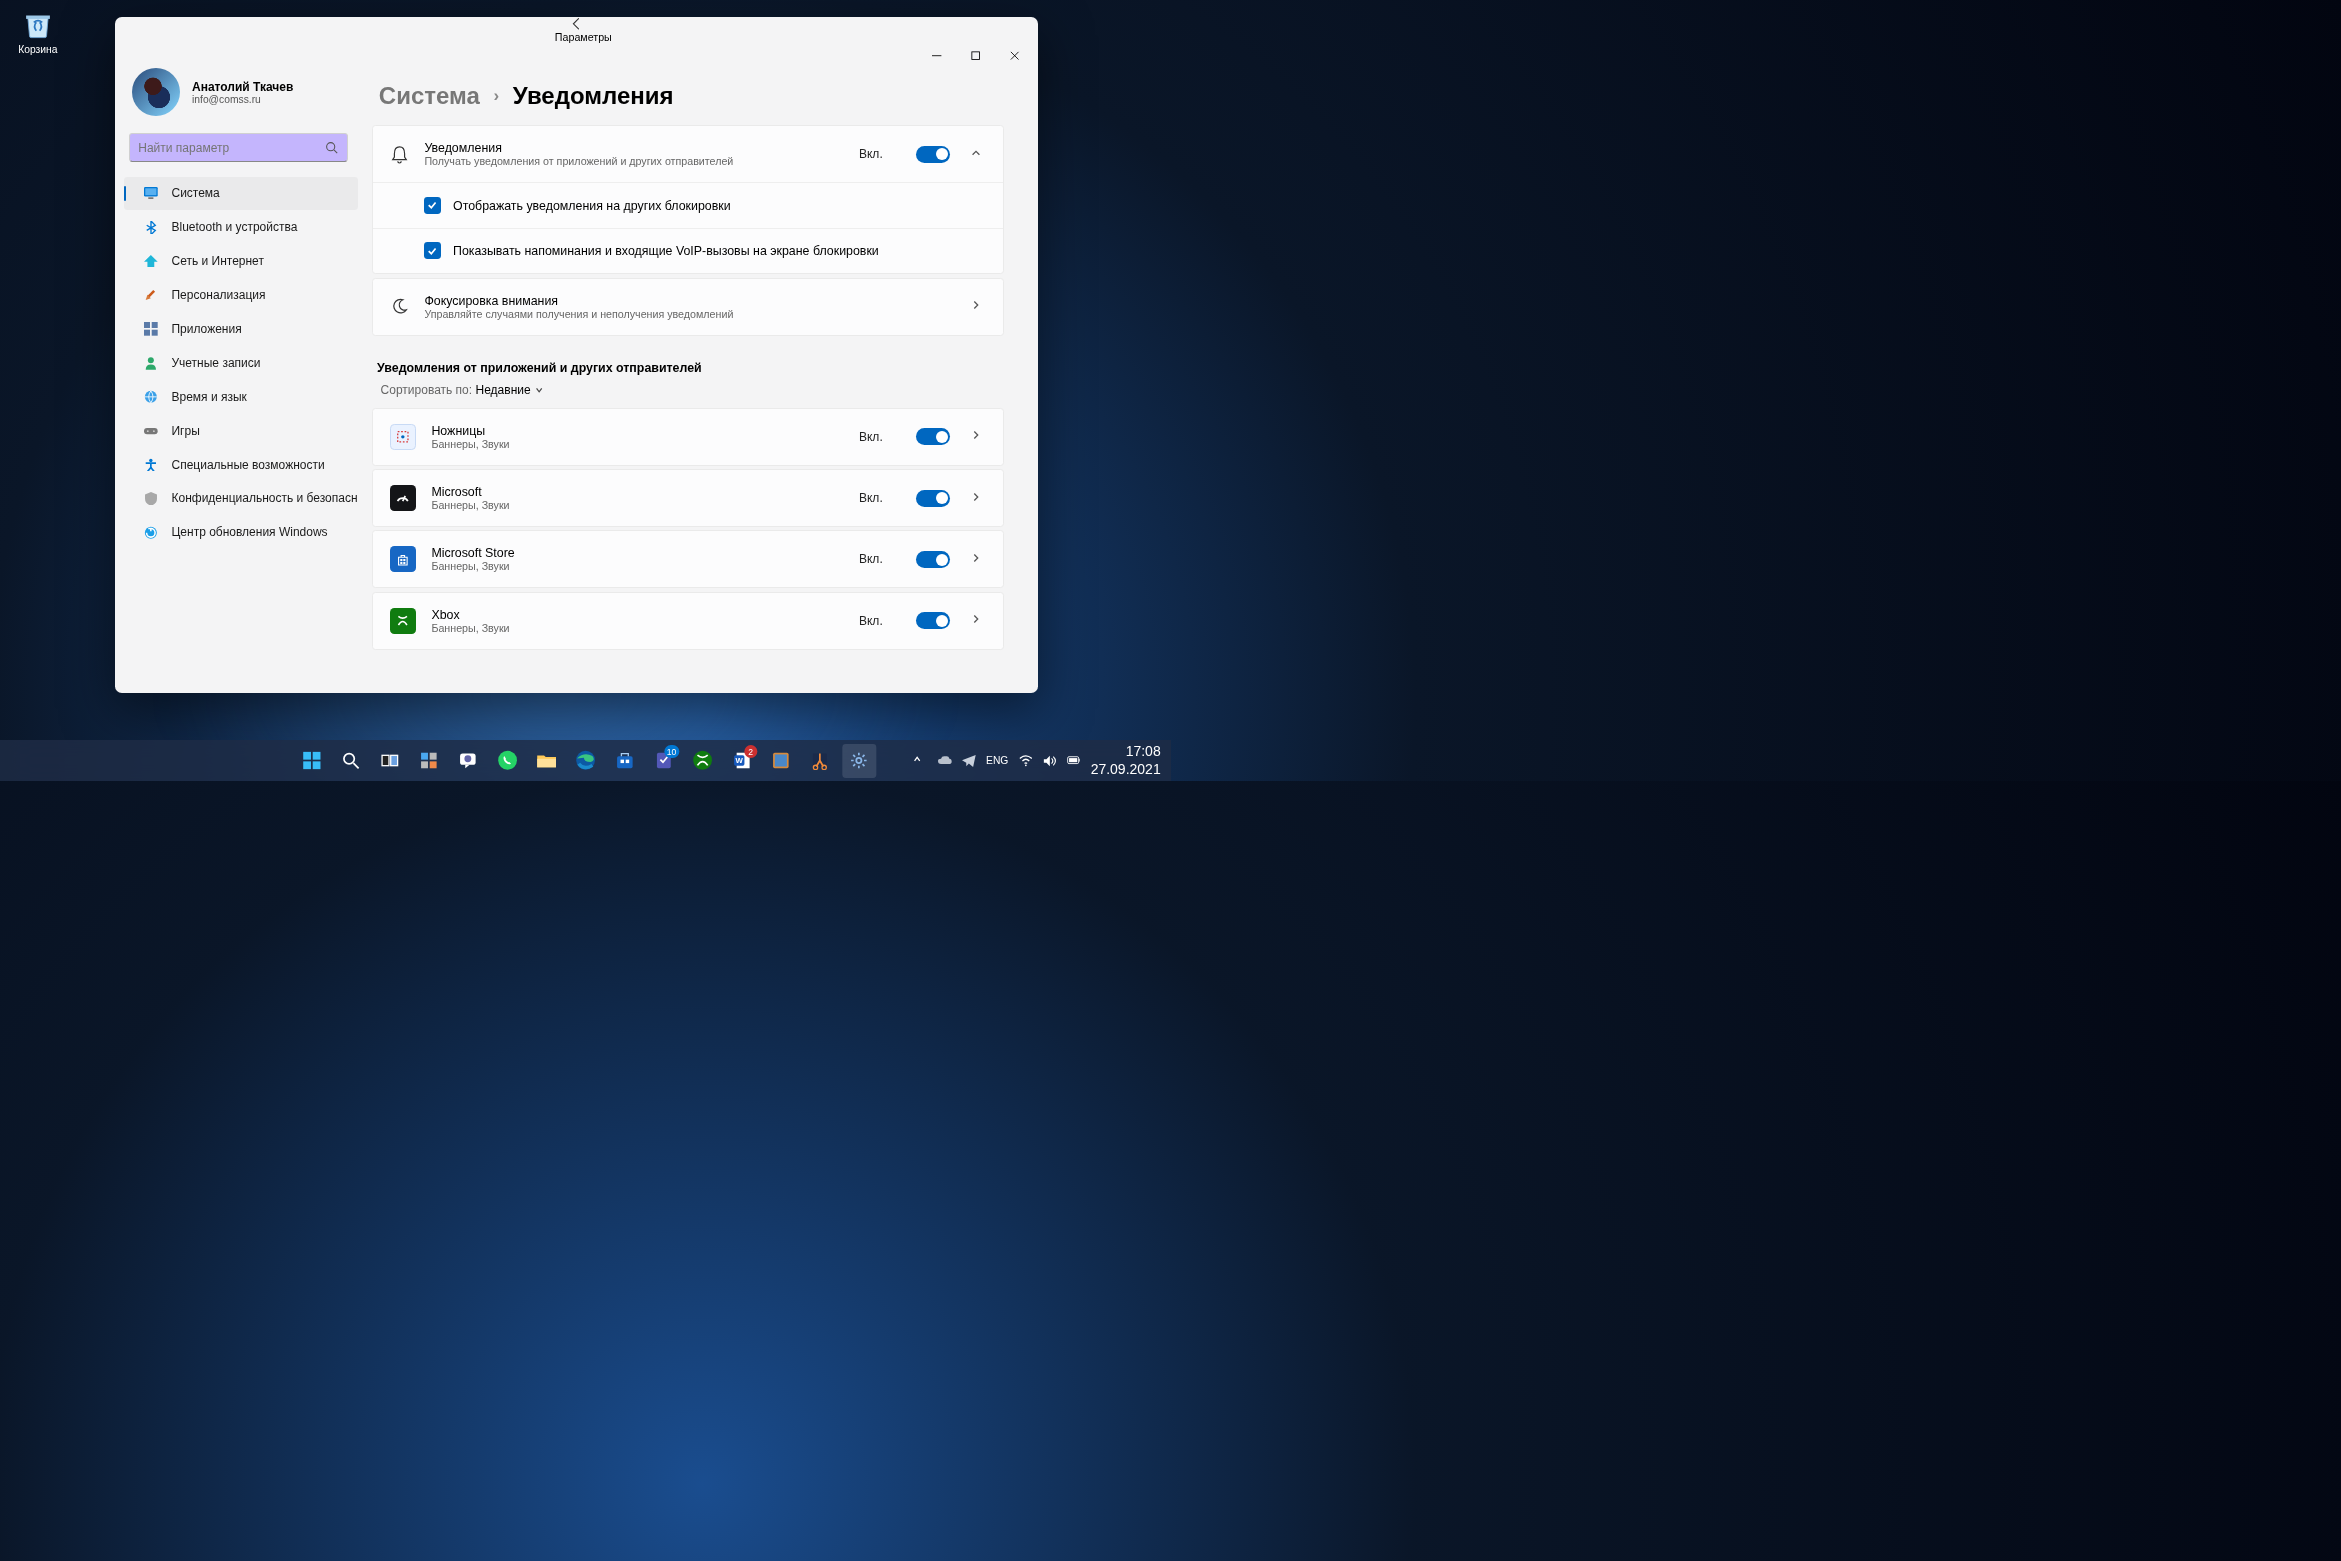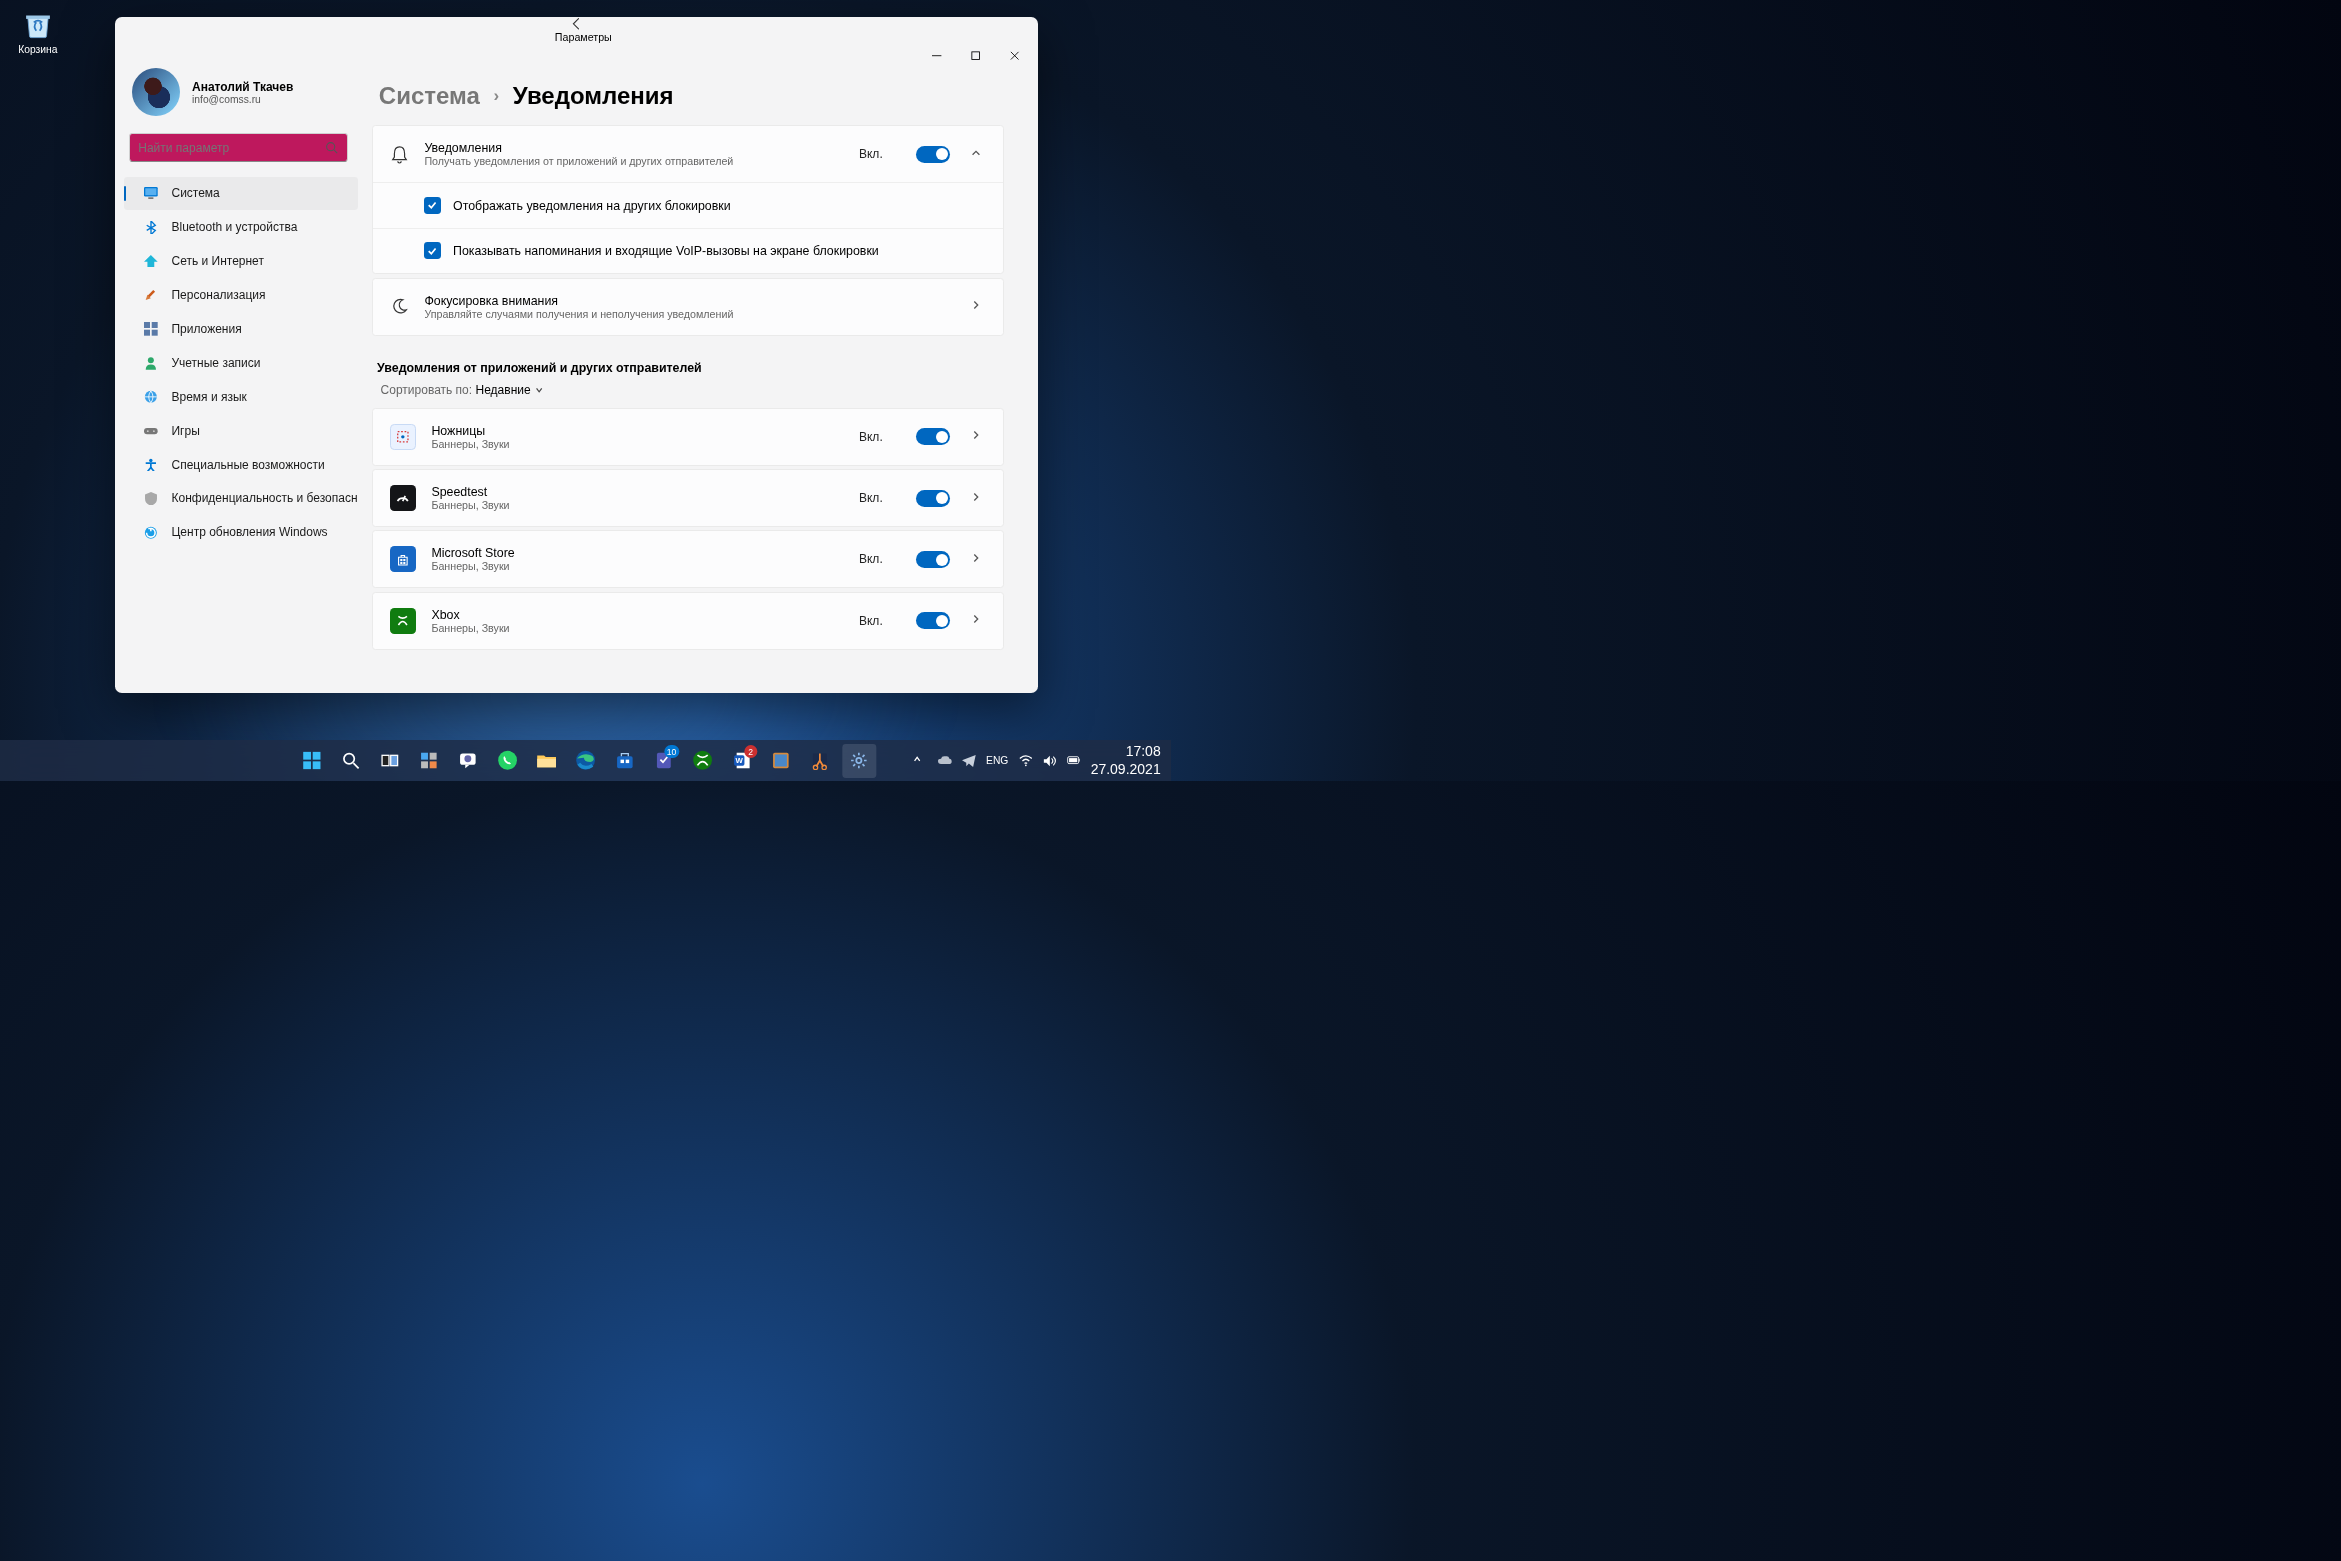--- a/index.html
+++ b/index.html
@@ -28,21 +28,21 @@
 .winbtn { width: 39px; height: 27px; display:flex; align-items:center; justify-content:center; color:#000; cursor:pointer; }
 .winbtn svg { width: 9.4px; height: 9.4px; }
 .content { flex: 1; display: flex; overflow: hidden; }
 
 .sidebar { width: 257px; padding: 0 10.3px 0 0; display:flex; flex-direction:column; }
 .profile { display:flex; align-items:center; padding: 10.3px 17px 13.7px 17px; gap: 12px;}
 .avatar { width: 48px; height: 48px; border-radius: 50%; background: linear-gradient(135deg,#2a4a7a,#84d6ff); position:relative; overflow:hidden; flex-shrink:0;}
 .avatar::after{content:"";position:absolute;inset:8.6px;background:radial-gradient(circle at 40% 30%,#3d1a1a 30%,transparent 32%),radial-gradient(circle at 60% 65%,#1a2e5a 40%,transparent 42%);}
 .profile-name { font-weight:600; font-size:12px; color:#000;}
 .profile-email { font-size:10.3px; color:#555;}
-.search { margin: 3.4px 13.7px 10.3px 13.7px; height: 29px; background:#be185d; border:0.9px solid #d0d0d0; border-bottom:1.3px solid #888; border-radius:3.4px; display:flex; align-items:center; padding:0 8.6px;}
+.search { margin: 3.4px 13.7px 10.3px 13.7px; height: 29px; background:#c4b5fd; border:0.9px solid #d0d0d0; border-bottom:1.3px solid #888; border-radius:3.4px; display:flex; align-items:center; padding:0 8.6px;}
 .search input { flex:1; border:none; outline:none; font-size:12px; background:transparent; }
 .nav { padding: 3.4px 0; }
 .nav-item { display:flex; align-items:center; height:33px; padding:0 12px 0 20.5px; gap:13.7px; border-radius:3.4px; margin:0.9px 3.4px 0.9px 8.6px; cursor:pointer; font-size:12px; color:#1a1a1a; position:relative; white-space:nowrap; overflow:hidden;}
 .nav-item.active { background:#eaeaeb; }
 .nav-item.active::before { content:""; position:absolute; left:0; top:8.6px; bottom:8.6px; width:2.6px; background:#0067c0; border-radius:1.7px;}
 .nav-icon { width:13.7px; height:13.7px; flex-shrink:0; display:flex; align-items:center; justify-content:center;}
 
 .main { flex:1; padding: 10.3px 34px 0 0; overflow-y:auto; position:relative;}
 .main::-webkit-scrollbar{width:3.4px;} .main::-webkit-scrollbar-thumb{background:#999;border-radius:1.7px;}
 .breadcrumb { font-size:24px; font-weight:600; padding: 13.7px 0 15.4px 6.8px; display:flex; align-items:center; gap:13.7px;}
@@ -334,21 +334,21 @@
 
       <div class="card">
         <div class="card-row">
           <div class="app-icon" style="background:#141518;">
               <svg width="15.4" height="15.4" viewBox="0 0 18 18">
                 <path d="M3 13 A7 7 0 0 1 15 13" stroke="#fff" stroke-width="2" fill="none"></path>
                 <path d="M9 13 L12 7" stroke="#fff" stroke-width="2"></path>
               </svg>
             </div>
           <div class="card-text">
-            <div class="card-title">Speedtest</div>
+            <div class="card-title">Microsoft</div>
             <div class="card-sub">Баннеры, Звуки</div>
           </div>
           <span class="state-label">Вкл.</span>
           <div class="toggle"></div>
           <div class="chev"><svg width="12" height="12" viewBox="0 0 14 14">
                 <path d="M5 3 L9 7 L5 11" stroke="#555" stroke-width="1.5" fill="none"></path>
               </svg></div>
         </div>
       </div>
 

